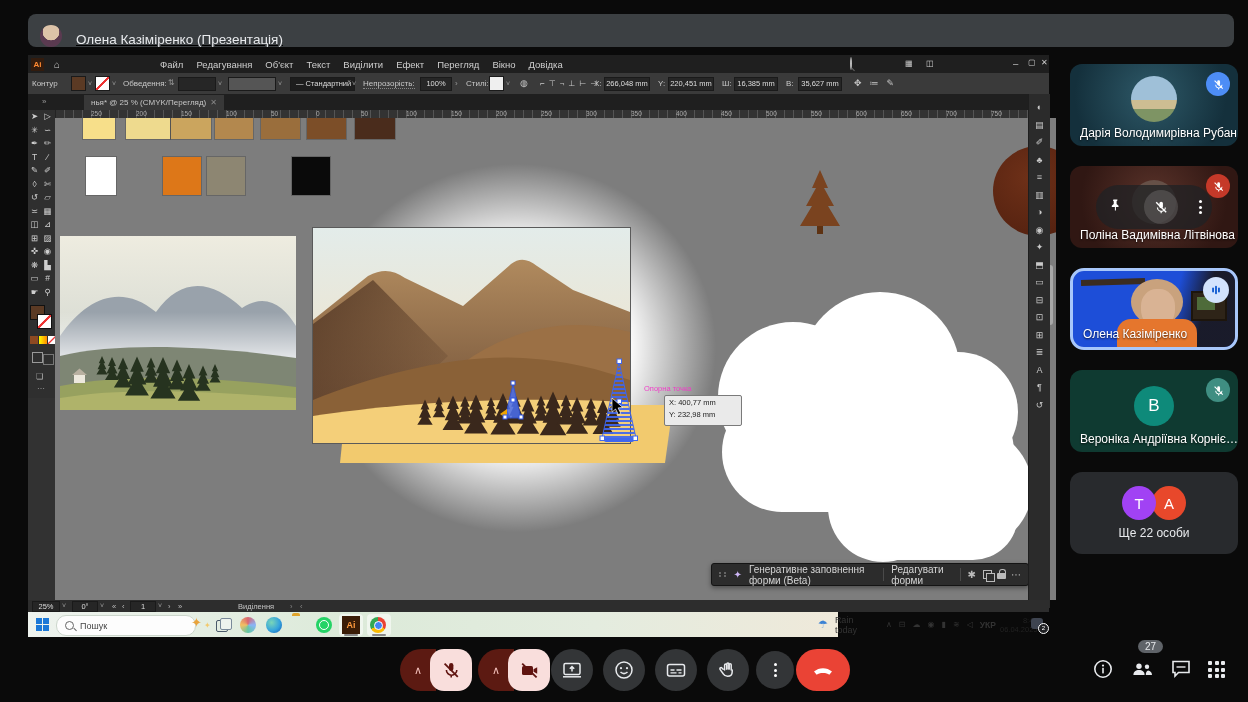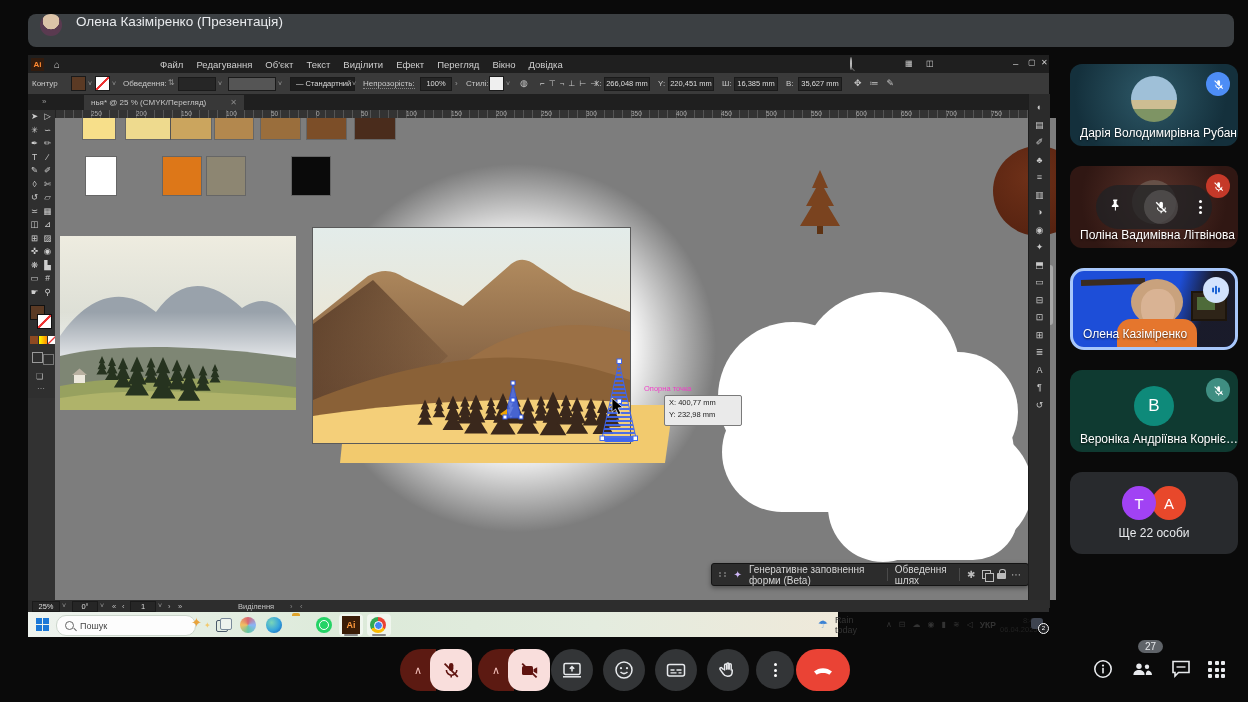--- a/index.html
+++ b/index.html
@@ -1,36 +1,36 @@
 <!DOCTYPE html>
 <html><head>
 <meta charset="utf-8">
 <style>
   html,body{margin:0;padding:0;background:#000;}
   body{width:1248px;height:702px;overflow:hidden;font-family:"Liberation Sans",sans-serif;}
   #stage{position:relative;width:1248px;height:702px;background:#0a0a0a;}
   .abs{position:absolute;}
   i{font-style:normal;}
   
-  .topbar{left:28px;top:14px;width:1206px;height:33px;background:#3c4043;border-radius:8px;display:flex;align-items:flex-start;}
+  .topbar{left:28px;top:14px;width:1206px;height:33px;background:#3c4043;border-radius:8px;display:flex;align-items:flex-end;text-decoration:underline;}
   .topbar .av{width:22px;height:22px;border-radius:50%;margin-left:12px;background:radial-gradient(circle at 50% 32%,#dcc3a8 0 44%,#5a3a50 46%);}
   .topbar .pname{margin-left:14px;color:#e8eaed;font-size:13.5px;}
   
   .aiwin{left:28px;top:55px;width:1021px;height:557px;background:#323232;}
   .aititle{left:0;top:0;width:1021px;height:18px;background:#1f1f1f;display:flex;align-items:center;color:#cfcfcf;font-size:9.5px;}
   .ailogo{width:13px;height:13px;background:#331c0e;color:#ff8a33;font-size:8px;font-weight:bold;text-align:center;line-height:13px;margin-left:3px;}
   .menus{display:flex;gap:13px;margin-left:100px;}
   .menus span{cursor:default;}
   .cbar{left:0;top:18px;width:1021px;height:21px;background:#3a3a3a;border-bottom:1px solid #252525;color:#c9c9c9;font-size:8px;}
   .cbar .lab{position:absolute;top:6px;}
   .vbox{position:absolute;top:4px;height:12px;background:#262626;border:1px solid #1a1a1a;color:#ddd;font-size:7.5px;line-height:12px;text-align:center;}
   .caret{color:#999;font-size:7px;}
   .sw13{position:absolute;top:4px;width:13px;height:13px;box-shadow:0 0 0 1px #1a1a1a;}
   .tabbar{left:0;top:39px;width:1021px;height:16px;background:#1f1f1f;}
-  .doctab{position:absolute;left:56px;top:1px;height:15px;background:#383838;color:#c6c6c6;font-size:8px;display:flex;align-items:center;padding:0 7px;gap:24px;}
+  .doctab{position:absolute;left:56px;top:1px;height:15px;background:#383838;color:#c6c6c6;font-size:8px;display:flex;align-items:center;padding:0 7px;gap:4px;}
   .ruler{left:27px;top:55px;width:994px;height:8px;background:#333;border-bottom:1px solid #222;
          background-image:repeating-linear-gradient(90deg,#555 0 1px,transparent 1px 9px);}
   .ruler span{position:absolute;top:0;font-size:6.5px;color:#aaa;}
   
   .toolbar{left:0;top:55px;width:27px;height:288px;background:#2f2f2f;border-right:1px solid #232323;}
   .tools{display:flex;flex-wrap:wrap;width:26px;}
   .tools i{width:13px;height:13.5px;font-size:8.5px;line-height:13.5px;color:#cfcfcf;text-align:center;}
   
   .canvas{left:27px;top:63px;width:1001px;height:482px;background:#7d7d7d;overflow:hidden;}
   .sw{position:absolute;box-shadow:0 0 0 1px rgba(0,0,0,.18);}
@@ -380,21 +380,21 @@
       <div class="abs ctxbar">
         <span class="grip">
             <b></b>
             <b></b>
             <b></b>
             <b></b>
           </span>
         <span style="color:#cdb6f5;font-size:10px">✦</span>
         <span>Генеративне заповнення форми (Beta)</span>
         <span class="vsep"></span>
-        <span>Обведення шлях</span>
+        <span>Редагувати форми</span>
         <span class="vsep"></span>
         <span style="color:#bbb">✱</span>
         <span style="position:relative;width:10px;height:10px">
             <b style="position:absolute;left:0;top:0;width:7px;height:7px;border:1px solid #bbb"></b>
             <b style="position:absolute;left:3px;top:3px;width:7px;height:7px;border:1px solid #bbb;background:#2c2c2c"></b>
           </span>
         <span style="position:relative;width:10px;height:11px">
             <b style="position:absolute;left:2px;top:0;width:5px;height:5px;border:1px solid #bbb;border-radius:3px 3px 0 0;border-bottom:none"></b>
             <b style="position:absolute;left:0;top:4px;width:9px;height:6px;background:#bbb;border-radius:1px"></b>
           </span>

